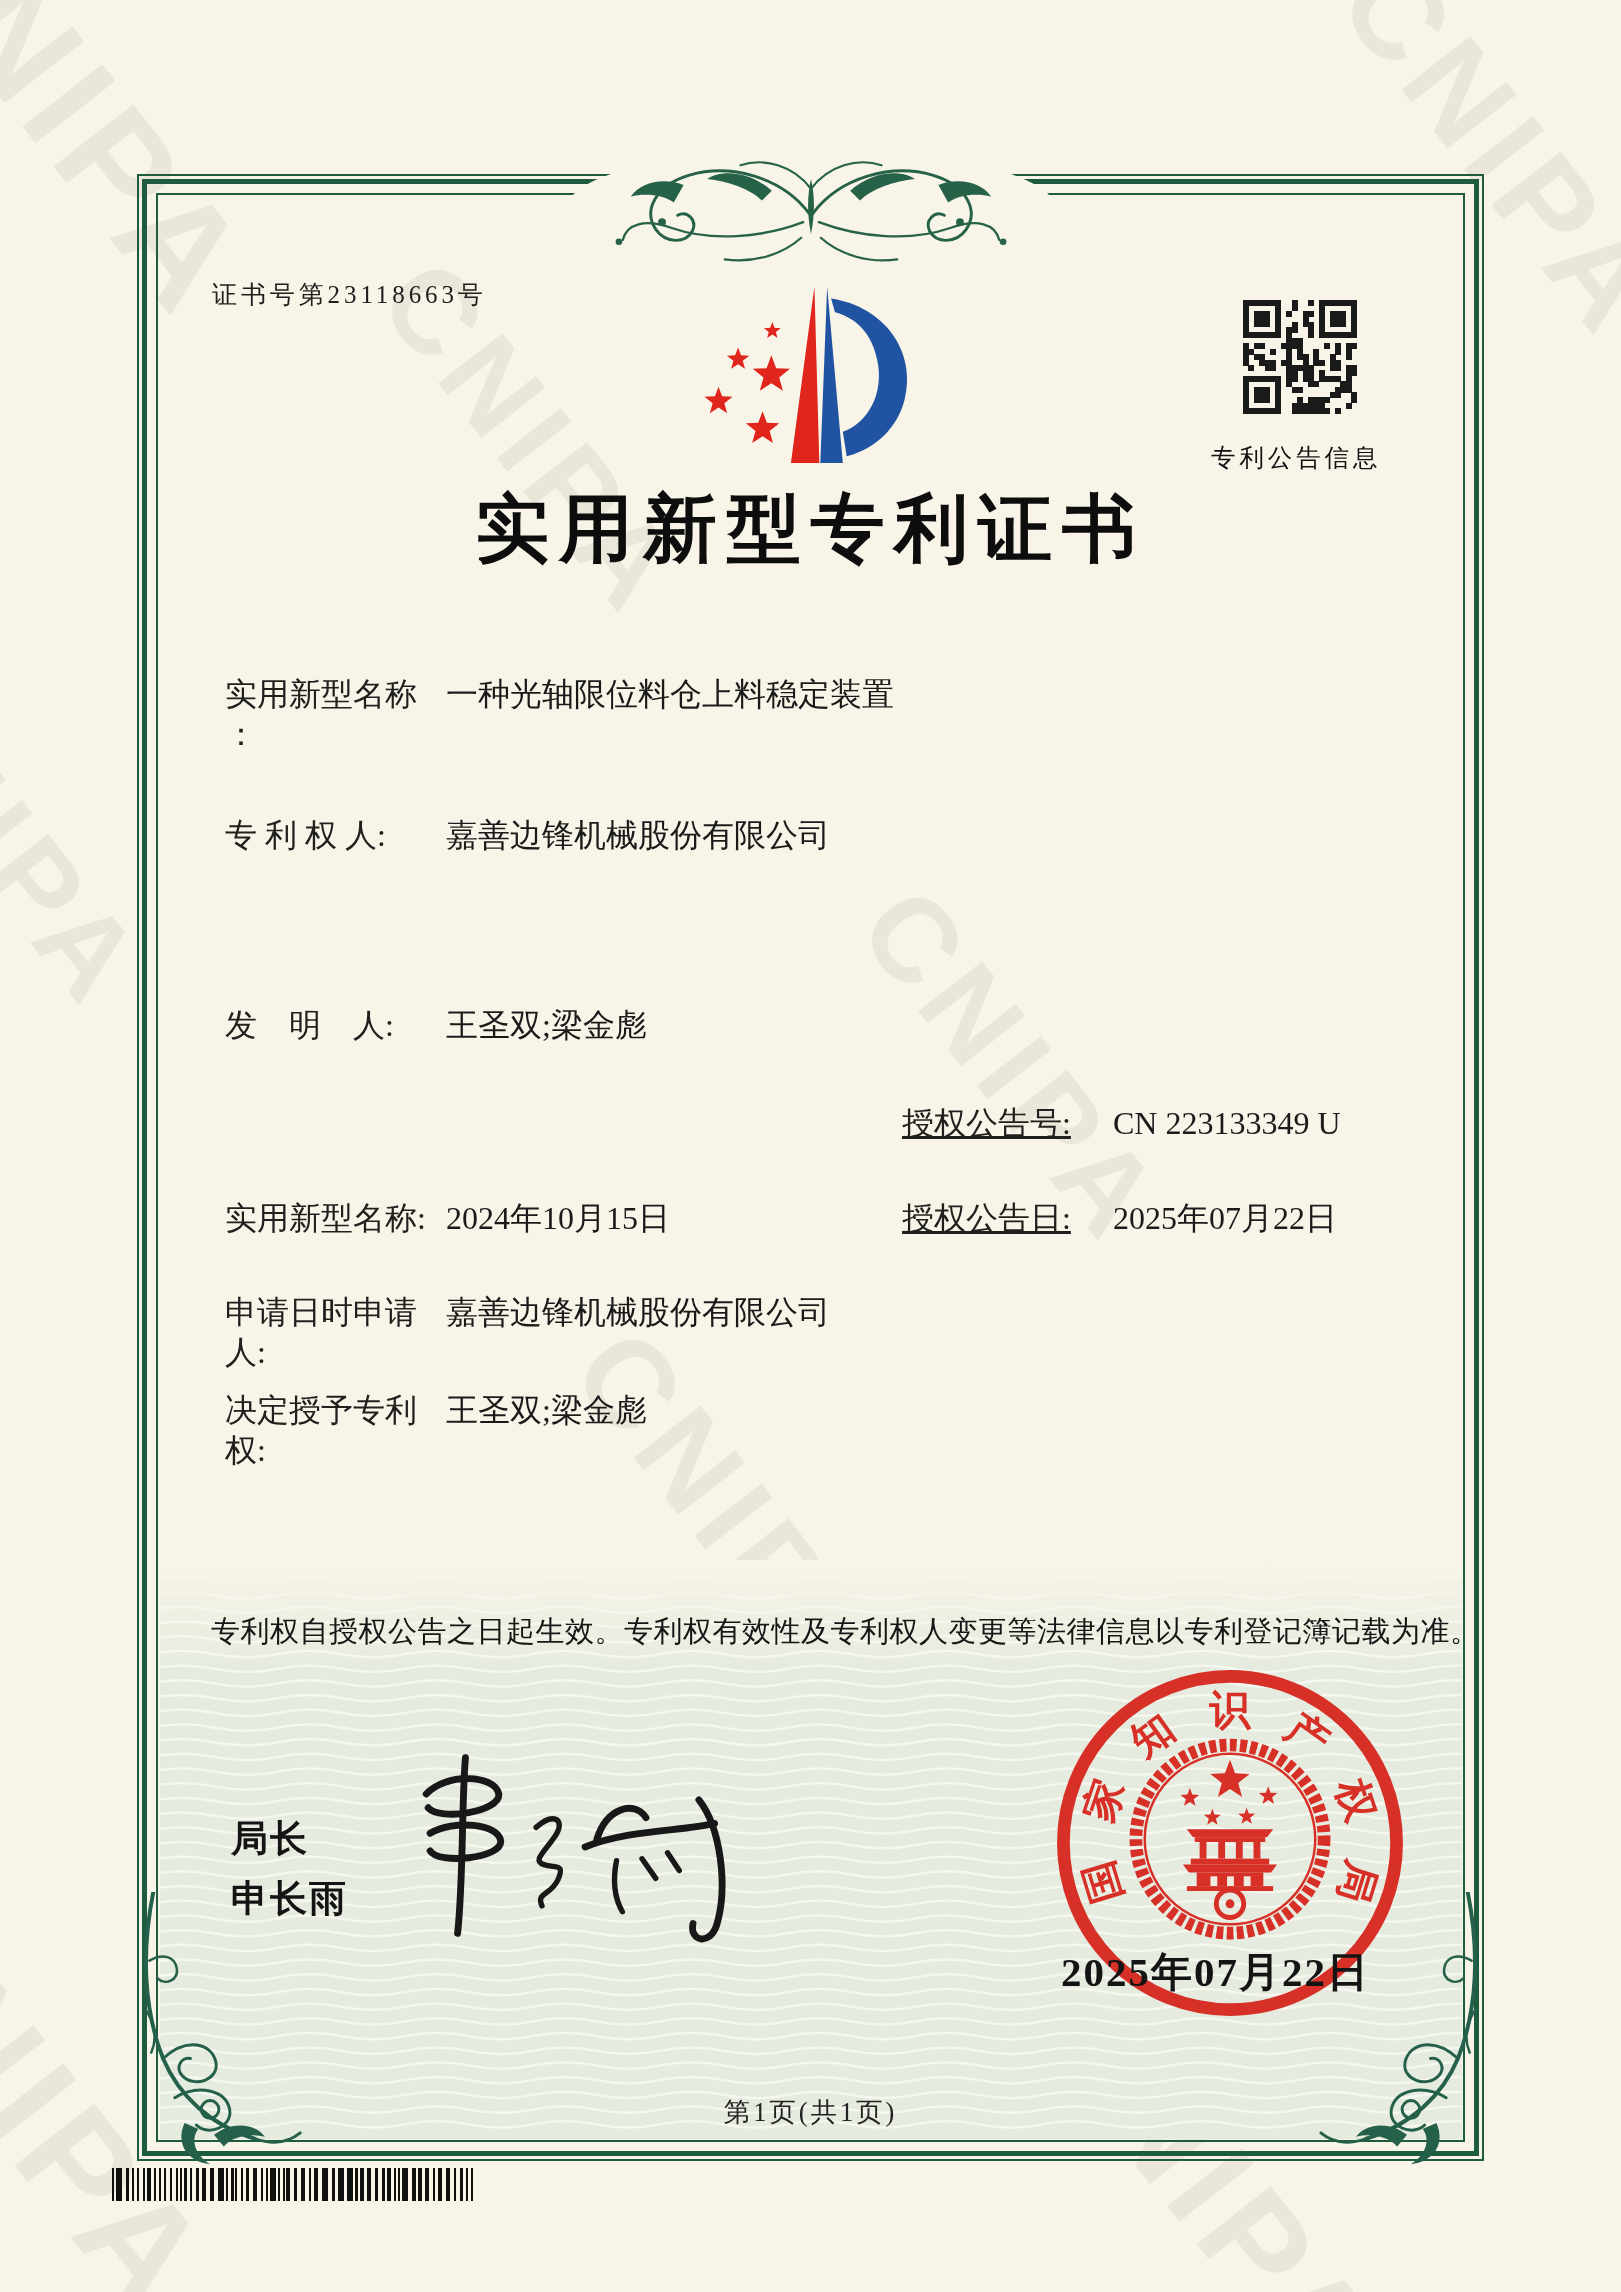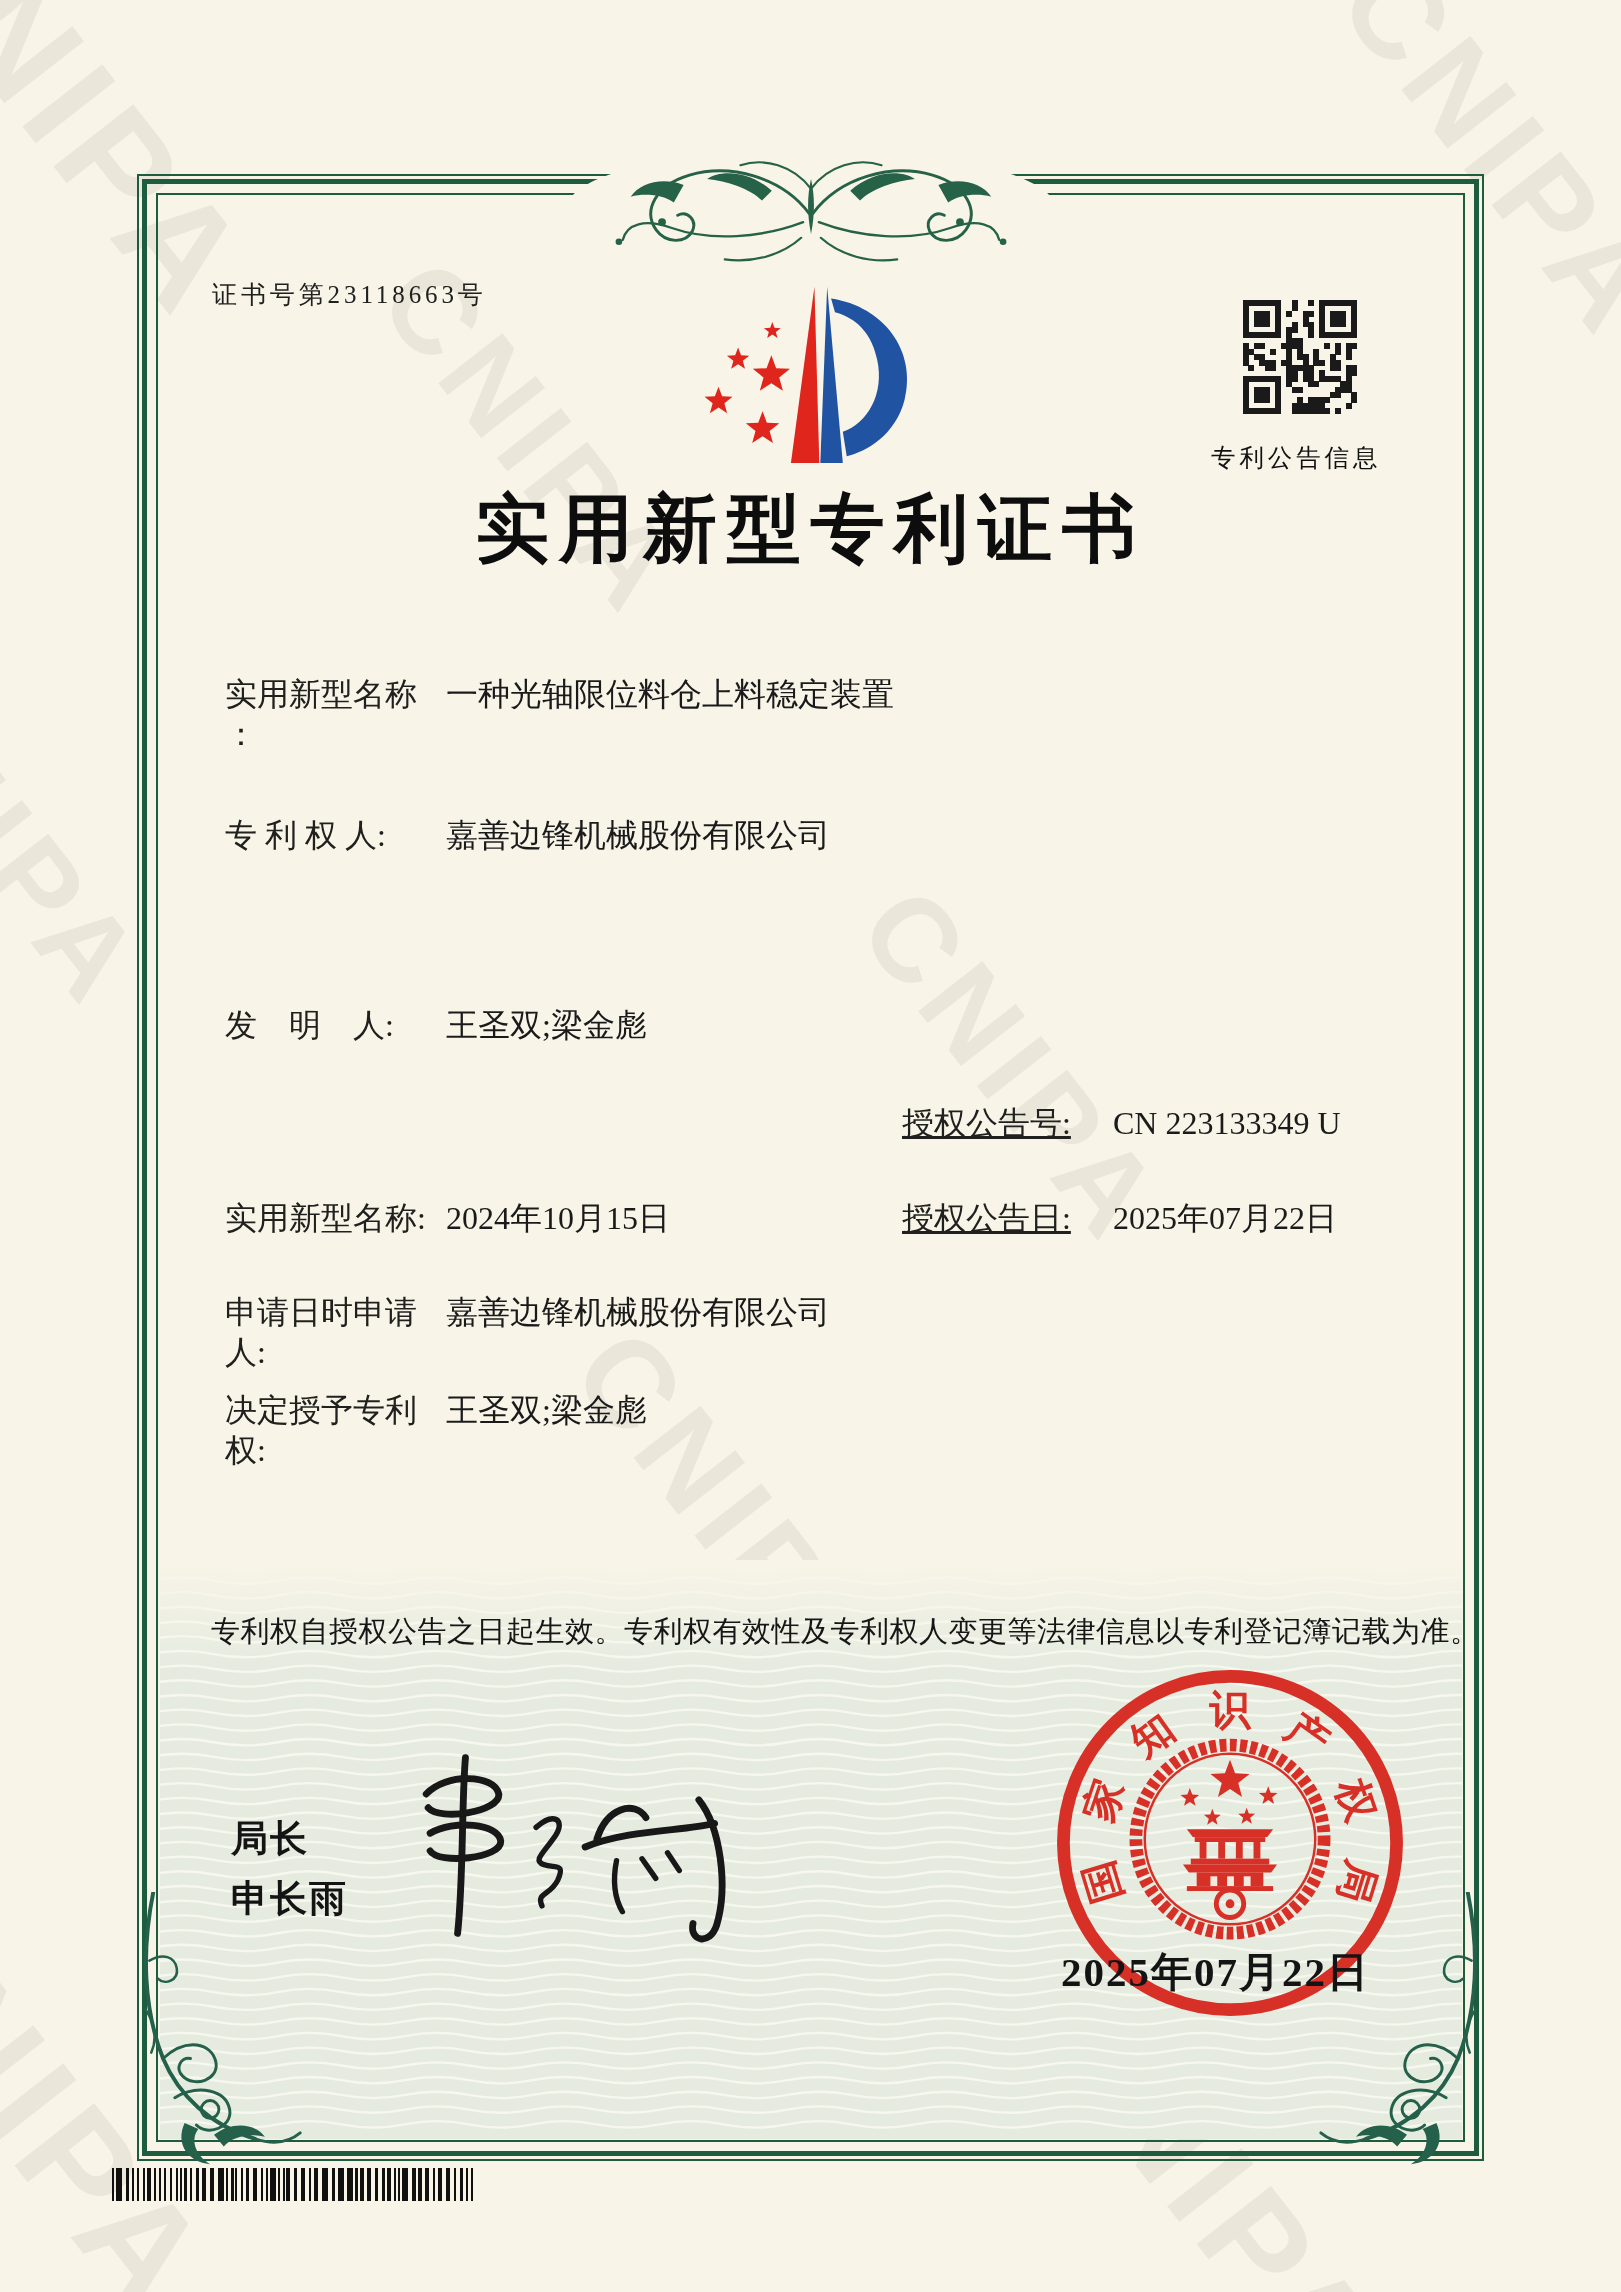--- a/index.html
+++ b/index.html
@@ -485,20 +485,21 @@
       <rect x="-20" y="38" width="7" height="10" fill="#f2ece0"></rect>
       <rect x="-3" y="38" width="7" height="10" fill="#f2ece0"></rect>
       <rect x="14" y="38" width="7" height="10" fill="#f2ece0"></rect>
       <rect x="-44" y="48" width="88" height="5"></rect>
       <circle cy="66" r="14" fill="none" stroke="#d7261e" stroke-width="5"></circle>
       <circle cy="66" r="4.5"></circle>
     </g>
   </svg>
   <div class="seal-date">2025年07月22日</div>
 
+  <div class="page-num">第1页(共1页)</div>
   <div class="barcode" id="barcode">
       <div style="left: 0px; width: 2px;"></div>
       <div style="left: 3.9px; width: 5.9px;"></div>
       <div style="left: 13.7px; width: 2.9px;"></div>
       <div style="left: 19.6px; width: 2.9px;"></div>
       <div style="left: 24.5px; width: 2.9px;"></div>
       <div style="left: 31px; width: 2px;"></div>
       <div style="left: 35px; width: 3.9px;"></div>
       <div style="left: 42px; width: 2px;"></div>
       <div style="left: 47px; width: 2px;"></div>

